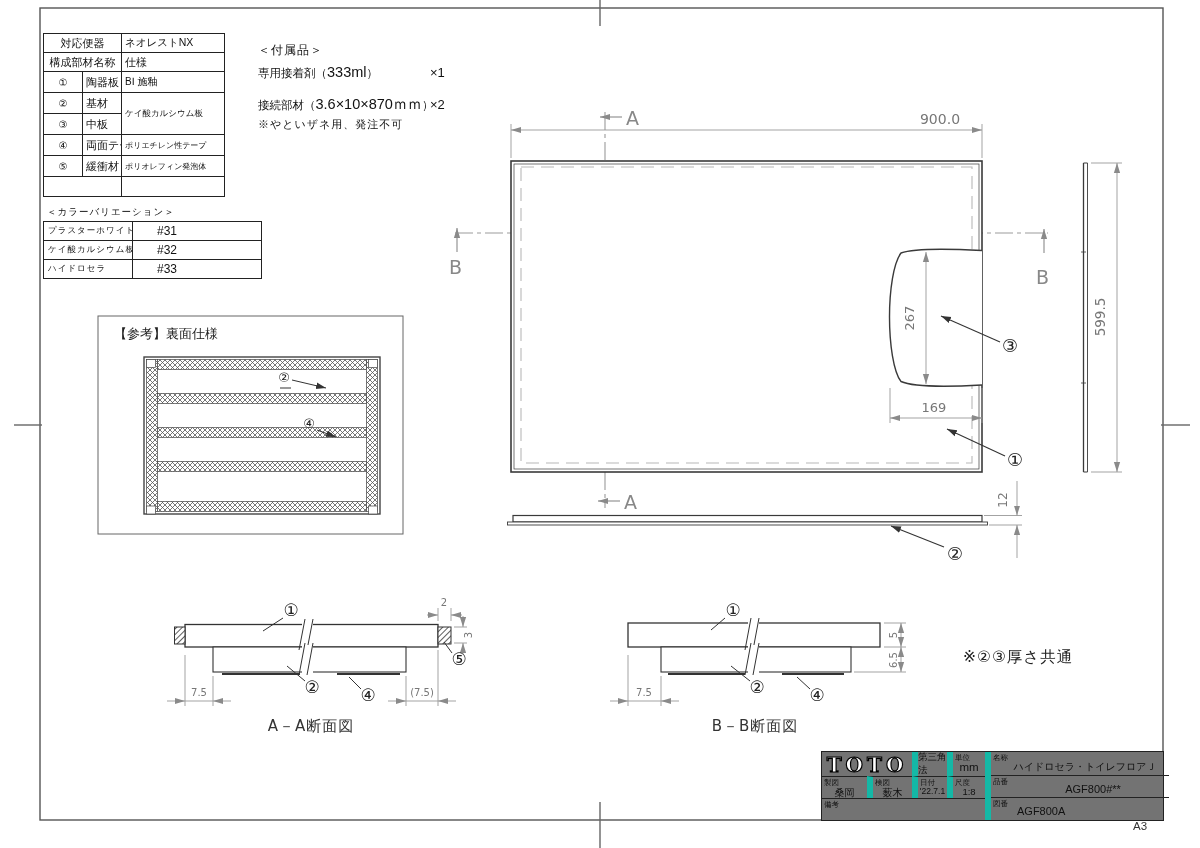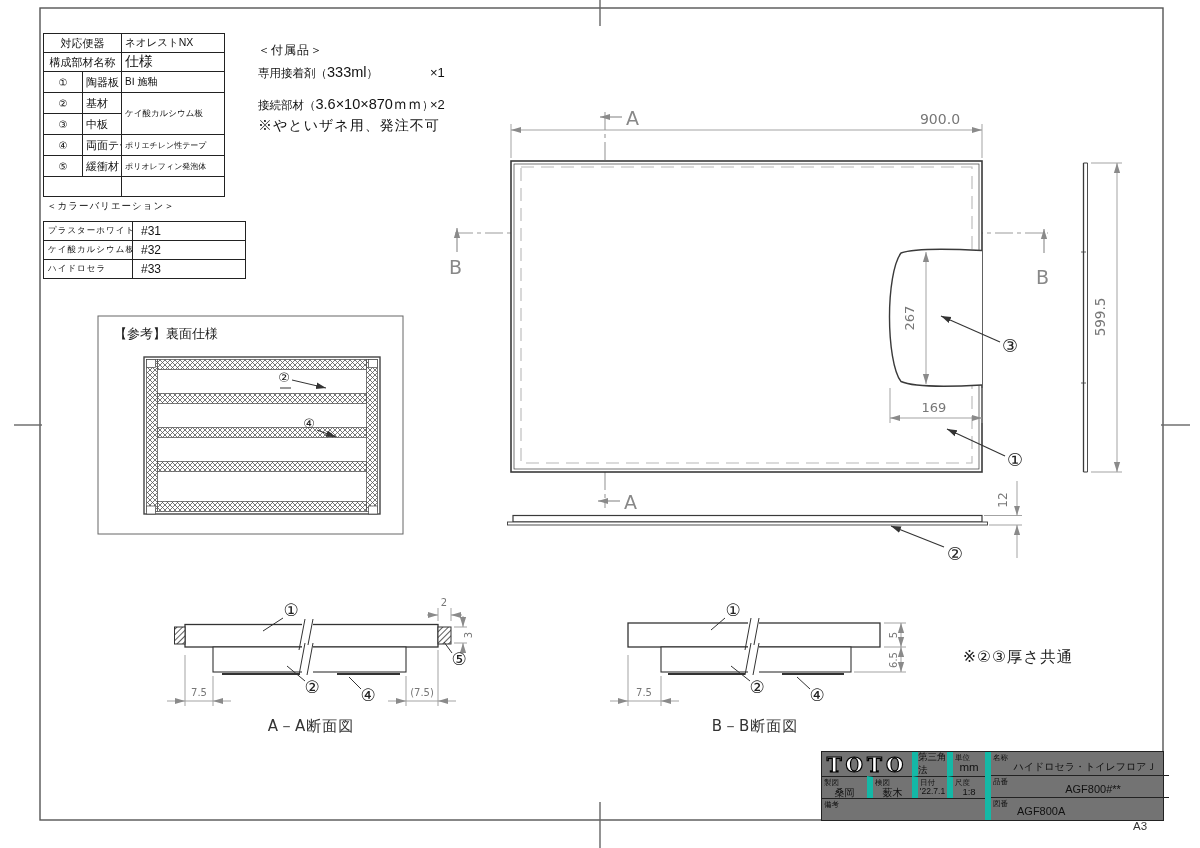--- a/index.html
+++ b/index.html
@@ -16,35 +16,35 @@
   table.spec{position:absolute;left:43px;top:33px;width:182px;border-collapse:collapse;table-layout:fixed;}
   table.spec td{border:1px solid #222;padding:0 3px;overflow:hidden;white-space:nowrap;}
   table.spec .c-no{width:18px;text-align:center;font-size:10px;padding:0;}
   table.spec .c-name{width:62px;font-size:11px;}
   table.spec .c-val{width:96px;font-size:8.5px;}
   table.spec .hdr{font-size:11px;text-align:center;}
   table.spec .big{font-size:10.5px;}
   tr.h19{height:19px;} tr.h21{height:21px;} tr.h20{height:20px;}
 
   
-  .colttl{position:absolute;left:47px;top:200px;font-size:9.5px;letter-spacing:1px;}
+  .colttl{position:absolute;left:47px;top:206px;font-size:9.5px;letter-spacing:1px;}
   table.colors{position:absolute;left:43px;top:221px;width:182px;border-collapse:collapse;table-layout:fixed;}
   table.colors td{border:1px solid #222;padding:0 4px;white-space:nowrap;overflow:hidden;}
   table.colors .c-name{width:80px;font-size:8.5px;letter-spacing:1px;}
-  table.colors .c-code{width:100px;font-size:12px;padding-left:8px;}
+  table.colors .c-code{width:100px;font-size:12px;padding-left:24px;}
 
   
   .acc{position:absolute;left:258px;top:42px;width:250px;}
   .acc .h{font-size:12px;margin-bottom:4px;letter-spacing:1px;}
   .acc .row{position:relative;height:20px;margin-bottom:12px;}
   .acc .row.tight{margin-bottom:0;}
   .acc .pre{font-size:11.5px;}
   .acc .val{font-size:14.5px;}
   .acc .qty{position:absolute;left:172px;top:2px;font-size:13px;}
-  .acc .note{font-size:14px;margin-top:2px;letter-spacing:1px;}
+  .acc .note{font-size:11px;margin-top:2px;letter-spacing:1px;}
 
   
   .tb{position:absolute;left:821px;top:751px;width:343px;height:70px;border:1.2px solid #222;box-sizing:border-box;background:#737373;}
   .tb .cell{position:absolute;box-sizing:border-box;}
   .bl{border-left:6px solid #14b8a6;} .bt{border-top:1px solid #222;}
   .tb .cl{position:absolute;top:1px;left:2px;font-size:7.5px;color:#111;white-space:nowrap;}
   .tb .cv{display:block;text-align:center;font-size:10px;white-space:nowrap;}
   .logo{display:block;text-align:center;margin-top:1px;font-family:"DejaVu Serif",serif;font-weight:700;font-size:20px;letter-spacing:4px;color:#111;}
   @supports (-webkit-text-stroke: 1px black){
     .logo{color:#fff;-webkit-text-stroke:1.2px #000;}
@@ -264,21 +264,21 @@
 </svg>
 
   <table class="spec">
     <tbody>
         <tr class="h19">
       <td colspan="2" class="hdr">対応便器</td>
       <td class="c-val big">ネオレストNX</td>
     </tr>
     <tr class="h19">
       <td colspan="2" class="hdr">構成部材名称</td>
-      <td class="c-val" style="font-size:14px">仕様</td>
+      <td class="c-val" style="font-size:11px">仕様</td>
     </tr>
     <tr class="h21">
       <td class="c-no">①</td>
       <td class="c-name">陶器板</td>
       <td class="c-val" style="font-size:10px">BⅠ 施釉</td>
     </tr>
     <tr class="h21">
       <td class="c-no">②</td>
       <td class="c-name">基材</td>
       <td class="c-val" rowspan="2">ケイ酸カルシウム板</td>

